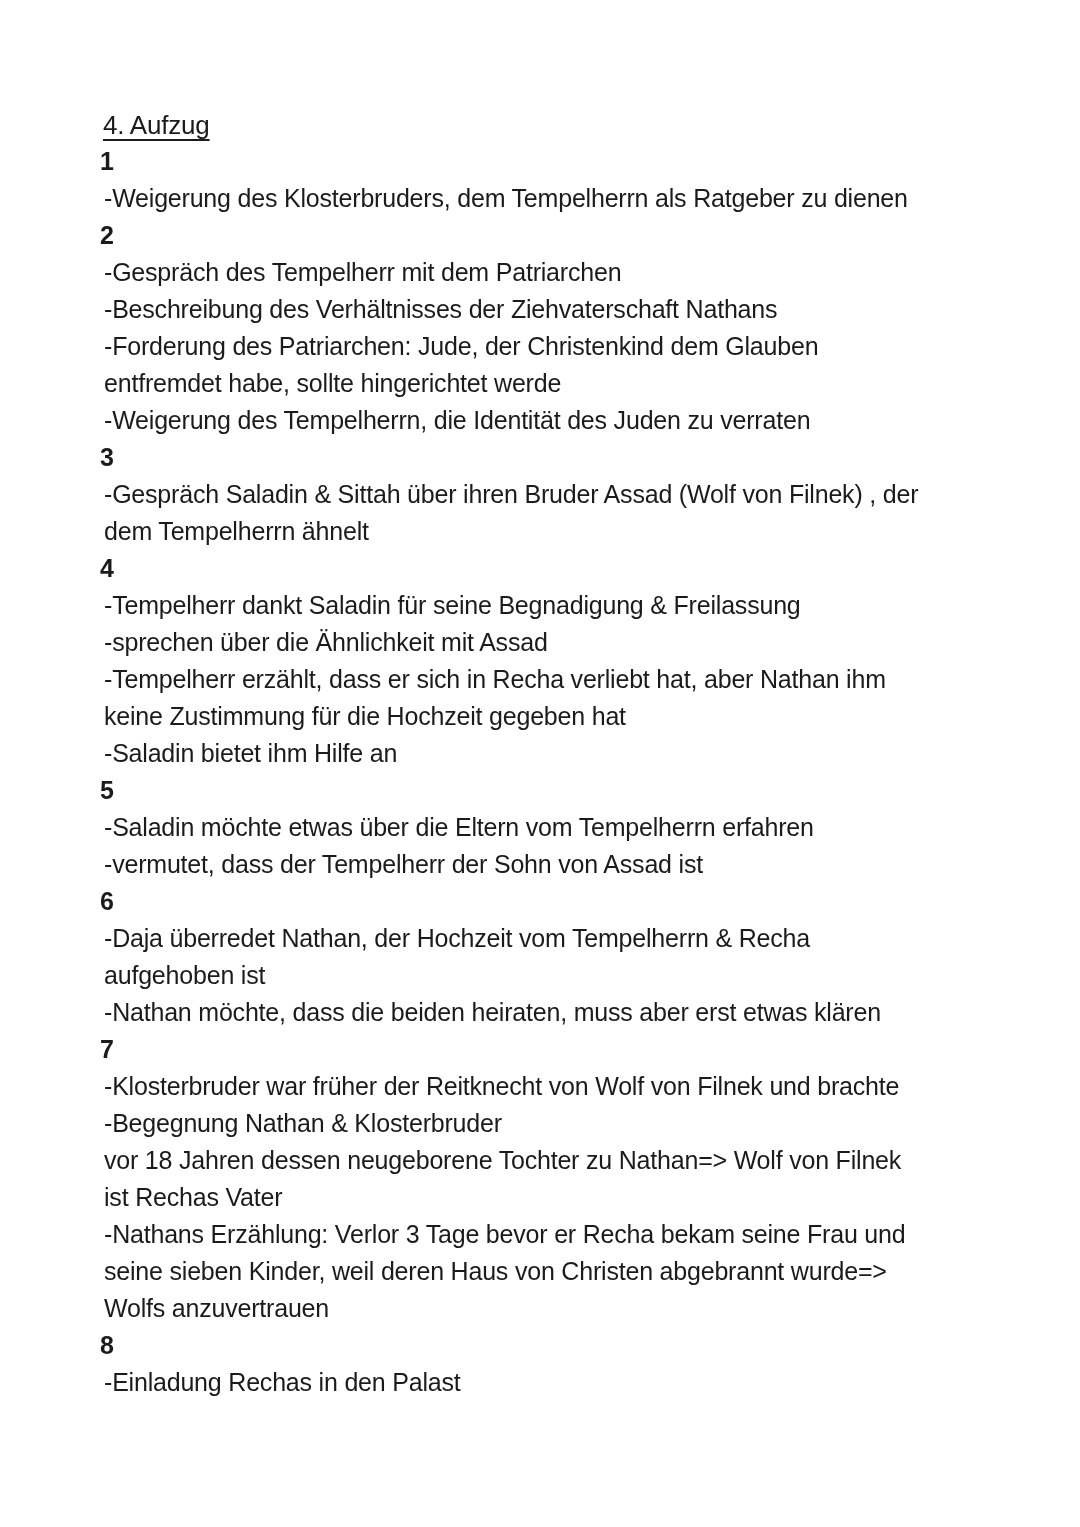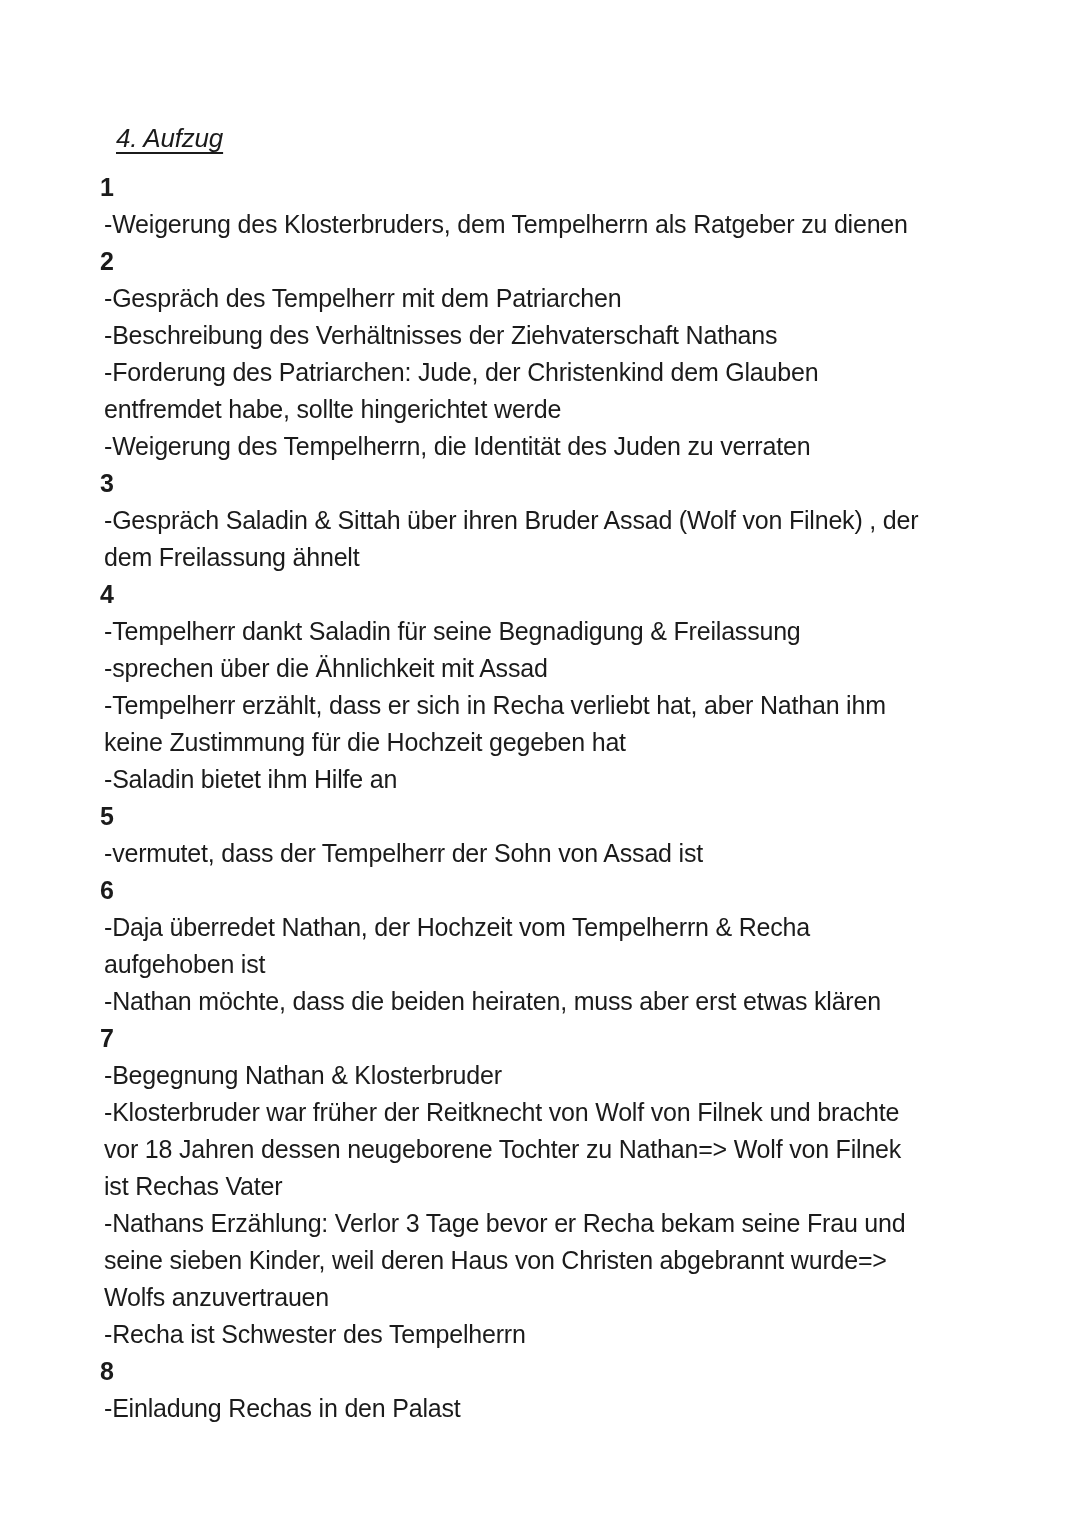--- a/index.html
+++ b/index.html
@@ -20,25 +20,24 @@
   }
   .page {
     padding: 106px 40px 0 100px;
     box-sizing: border-box;
     width: 1080px;
     height: 1527px;
   }
   .title {
     font-size: 26px;
     font-weight: 400;
-    font-style: italic;
     text-decoration: underline;
     text-underline-offset: 5px;
     text-decoration-thickness: 2px;
-    margin: 16px;
+    margin: 3px;
     line-height: 33px;
   }
   .num {
     font-weight: 700;
     margin: 0;
     line-height: 33px;
   }
   .line {
     margin: 4px;
     line-height: 33px;
@@ -62,53 +61,53 @@
     <p class="line">-Gespräch des Tempelherr mit dem Patriarchen</p>
     <p class="line">-Beschreibung des Verhältnisses der Ziehvaterschaft Nathans</p>
     <p class="line">-Forderung des Patriarchen: Jude, der Christenkind dem Glauben</p>
     <p class="line">entfremdet habe, sollte hingerichtet werde</p>
     <p class="line">-Weigerung des Tempelherrn, die Identität des Juden zu verraten</p>
   </div>
 
   <div class="section">
     <p class="num">3</p>
     <p class="line">-Gespräch Saladin &amp; Sittah über ihren Bruder Assad (Wolf von Filnek) , der</p>
-    <p class="line">dem Freilassung ähnelt</p>
+    <p class="line">dem Tempelherrn ähnelt</p>
   </div>
 
   <div class="section">
     <p class="num">4</p>
     <p class="line">-Tempelherr dankt Saladin für seine Begnadigung &amp; Freilassung</p>
     <p class="line">-sprechen über die Ähnlichkeit mit Assad</p>
     <p class="line">-Tempelherr erzählt, dass er sich in Recha verliebt hat, aber Nathan ihm</p>
     <p class="line">keine Zustimmung für die Hochzeit gegeben hat</p>
     <p class="line">-Saladin bietet ihm Hilfe an</p>
   </div>
 
   <div class="section">
     <p class="num">5</p>
+    <p class="line">-Saladin möchte etwas über die Eltern vom Tempelherrn erfahren</p>
     <p class="line">-vermutet, dass der Tempelherr der Sohn von Assad ist</p>
   </div>
 
   <div class="section">
     <p class="num">6</p>
     <p class="line">-Daja überredet Nathan, der Hochzeit vom Tempelherrn &amp; Recha</p>
     <p class="line">aufgehoben ist</p>
     <p class="line">-Nathan möchte, dass die beiden heiraten, muss aber erst etwas klären</p>
   </div>
 
   <div class="section">
     <p class="num">7</p>
+    <p class="line">-Klosterbruder war früher der Reitknecht von Wolf von Filnek und brachte</p>
     <p class="line">-Begegnung Nathan &amp; Klosterbruder</p>
-    <p class="line">-Klosterbruder war früher der Reitknecht von Wolf von Filnek und brachte</p>
     <p class="line">vor 18 Jahren dessen neugeborene Tochter zu Nathan=&gt; Wolf von Filnek</p>
     <p class="line">ist Rechas Vater</p>
     <p class="line">-Nathans Erzählung: Verlor 3 Tage bevor er Recha bekam seine Frau und</p>
     <p class="line">seine sieben Kinder, weil deren Haus von Christen abgebrannt wurde=&gt;</p>
     <p class="line">Wolfs anzuvertrauen</p>
-    <p class="line">-Recha ist Schwester des Tempelherrn</p>
   </div>
 
   <div class="section">
     <p class="num">8</p>
     <p class="line">-Einladung Rechas in den Palast</p>
   </div>
 </main>
 
 </body></html>

